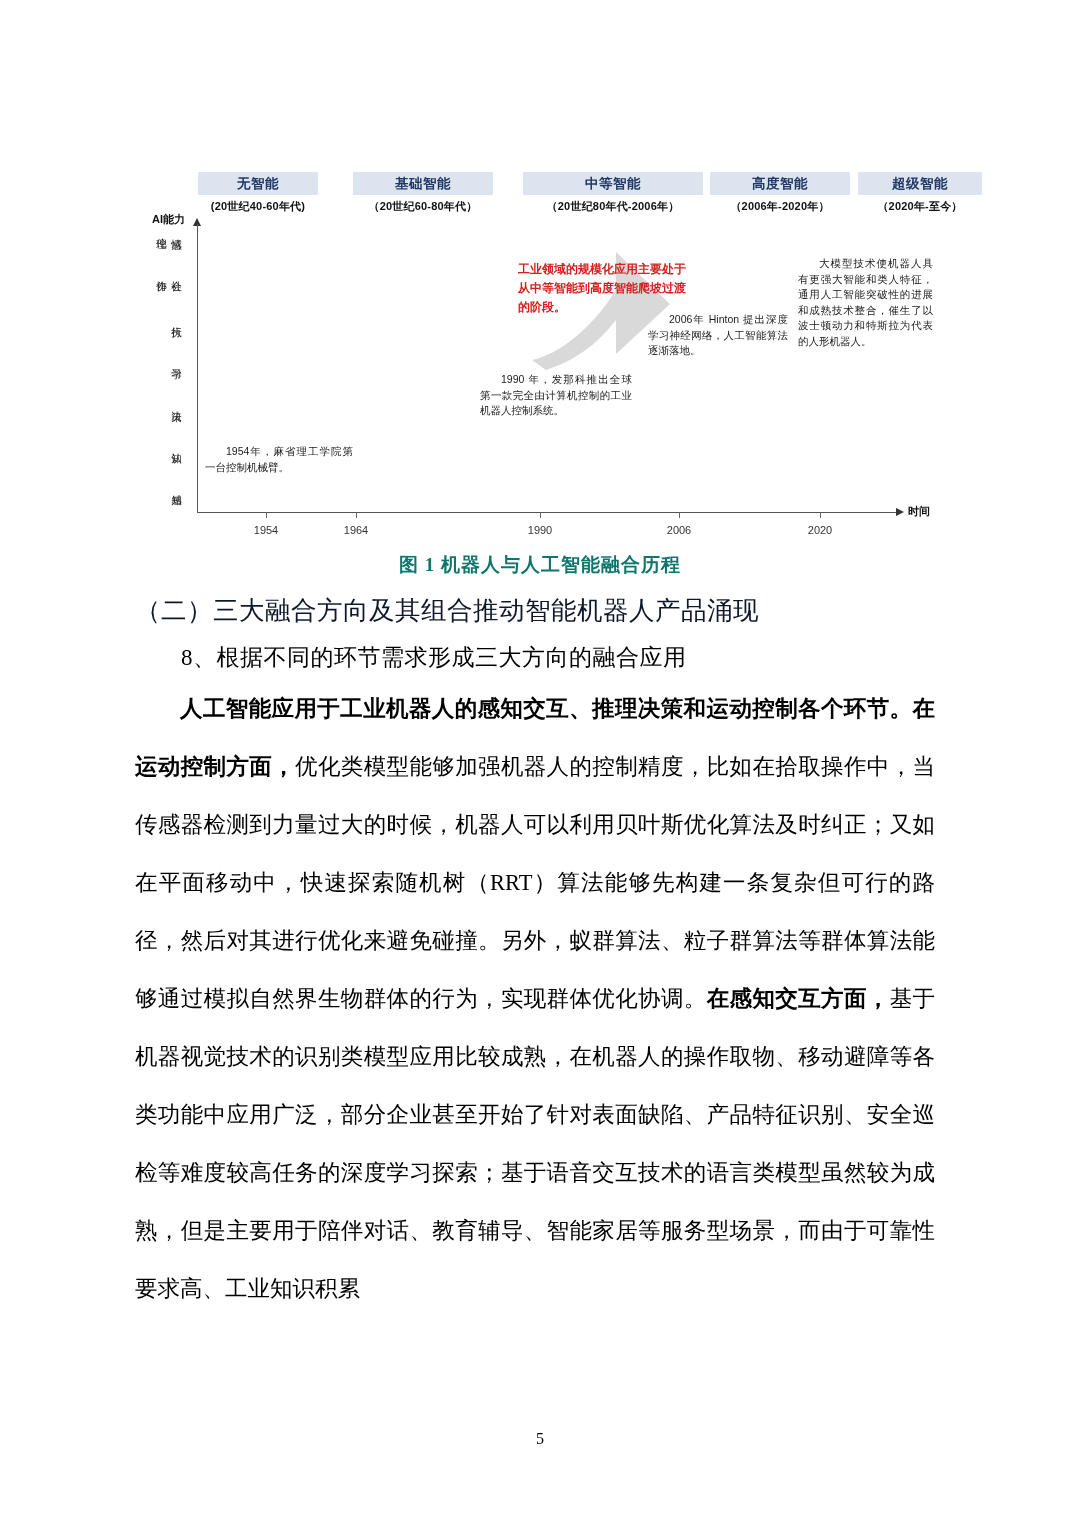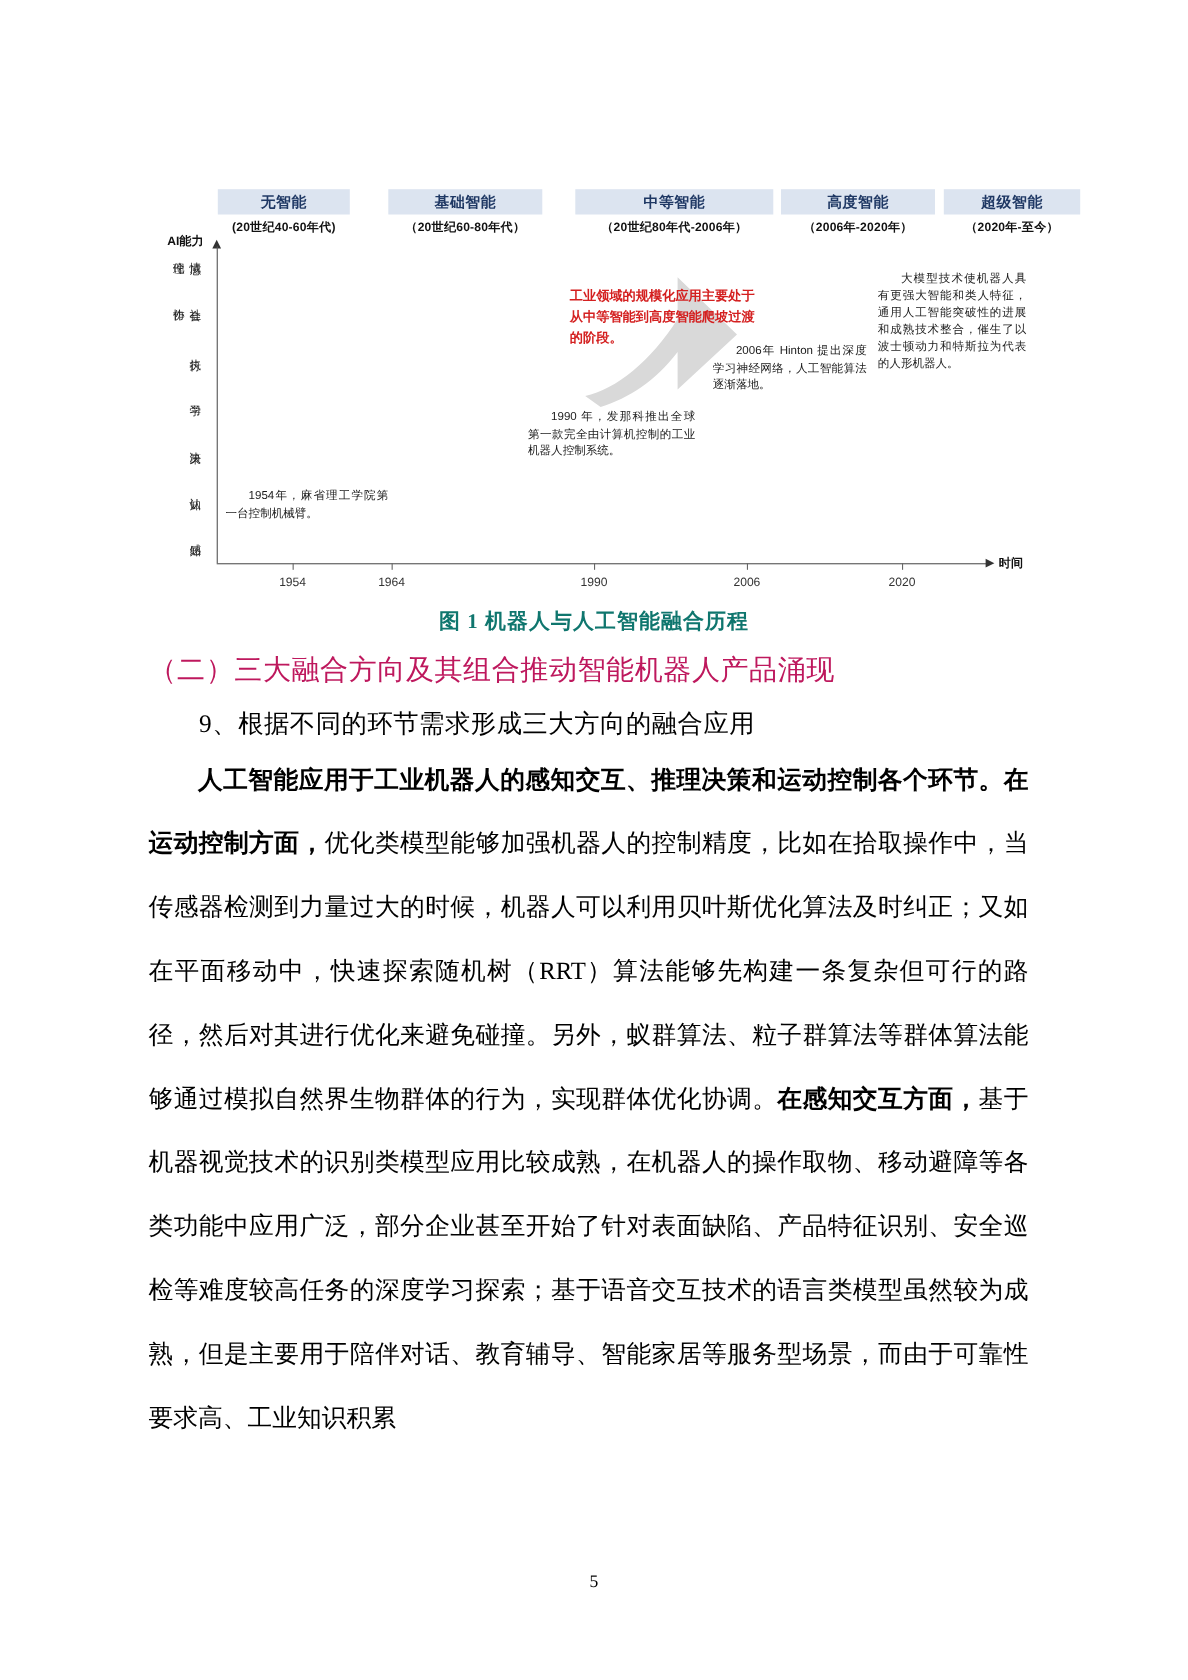--- a/index.html
+++ b/index.html
@@ -207,25 +207,25 @@
   }
 
   
   .body-text {
     position: absolute;
     left: 135px;
     top: 578px;
     width: 800px;
   }
   .h2 {
-    font-family: Liberation Mono, monospace;
+    font-family: Liberation Serif, serif;
     font-size: 25.5px;
     line-height: 42px;
     letter-spacing: 0.5px;
-    color: #be185d;
+    color: #0f172a;
     margin-bottom: 4px;
   }
   .h3 {
     font-family: "Liberation Serif", serif;
     font-size: 23px;
     line-height: 44px;
     letter-spacing: 0.5px;
     color: #000;
     text-indent: 2em;
   }
@@ -308,21 +308,21 @@
 
     <div class="red-callout">工业领域的规模化应用主要处于从中等智能到高度智能爬坡过渡的阶段。</div>
 
     <div class="anno" style="left:55px; top:272px; width:148px;">1954年，麻省理工学院第一台控制机械臂。</div>
 
 
     <div class="anno" style="left:330px; top:200px; width:152px;">1990 年，发那科推出全球第一款完全由计算机控制的工业机器人控制系统。</div>
 
     <div class="anno" style="left:498px; top:140px; width:140px;">2006年 Hinton 提出深度学习神经网络，人工智能算法逐渐落地。</div>
 
-    <div class="anno" style="left:648px; top:74px; width:135px;">大模型技术使机器人具有更强大智能和类人特征，通用人工智能突破性的进展和成熟技术整合，催生了以波士顿动力和特斯拉为代表的人形机器人。</div>
+    <div class="anno" style="left:648px; top:84px; width:135px;">大模型技术使机器人具有更强大智能和类人特征，通用人工智能突破性的进展和成熟技术整合，催生了以波士顿动力和特斯拉为代表的人形机器人。</div>
 
     <div class="x-axis"></div>
     <div class="x-arrow"></div>
     <div class="x-axis-label">时间</div>
 
     <div class="tick" style="left:116px;"></div>
     <div class="tick" style="left:206px;"></div>
     <div class="tick" style="left:390px;"></div>
     <div class="tick" style="left:529px;"></div>
     <div class="tick" style="left:670px;"></div>
@@ -333,19 +333,19 @@
     <div class="tick-label" style="left:529px;">2006</div>
     <div class="tick-label" style="left:670px;">2020</div>
   </div>
 
   <div class="fig-caption">图 1  机器人与人工智能融合历程</div>
 
   <div class="body-text">
 
     <div class="h2">（二）三大融合方向及其组合推动智能机器人产品涌现</div>
 
-    <div class="h3">9、根据不同的环节需求形成三大方向的融合应用</div>
+    <div class="h3">8、根据不同的环节需求形成三大方向的融合应用</div>
 
     <div class="para"><b>人工智能应用于工业机器人的感知交互、推理决策和运动控制各个环节。在运动控制方面，</b><span>优化类模型能够加强机器人的控制精度，比如在拾取操作中，当传感器检测到力量过大的时候，机器人可以利用贝叶斯优化算法及时纠正；又如在平面移动中，快速探索随机树（RRT）算法能够先构建一条复杂但可行的路径，然后对其进行优化来避免碰撞。另外，蚁群算法、粒子群算法等群体算法能够通过模拟自然界生物群体的行为，实现群体优化协调。</span><b>在感知交互方面，</b><span>基于机器视觉技术的识别类模型应用比较成熟，在机器人的操作取物、移动避障等各类功能中应用广泛，部分企业甚至开始了针对表面缺陷、产品特征识别、安全巡检等难度较高任务的深度学习探索；基于语音交互技术的语言类模型虽然较为成熟，但是主要用于陪伴对话、教育辅导、智能家居等服务型场景，而由于可靠性要求高、工业知识积累</span></div>
   </div>
 
   <div class="page-number">5</div>
 </div>
 
 </body></html>

